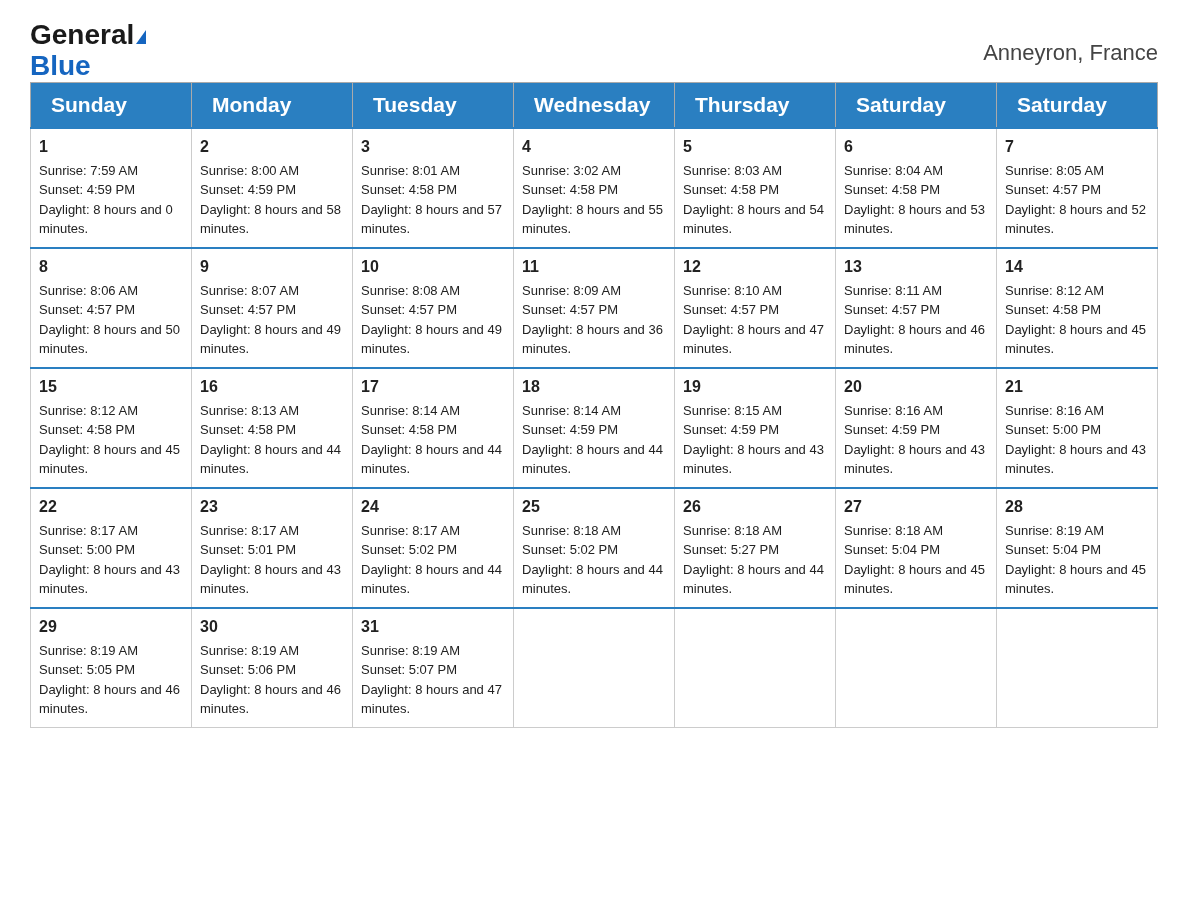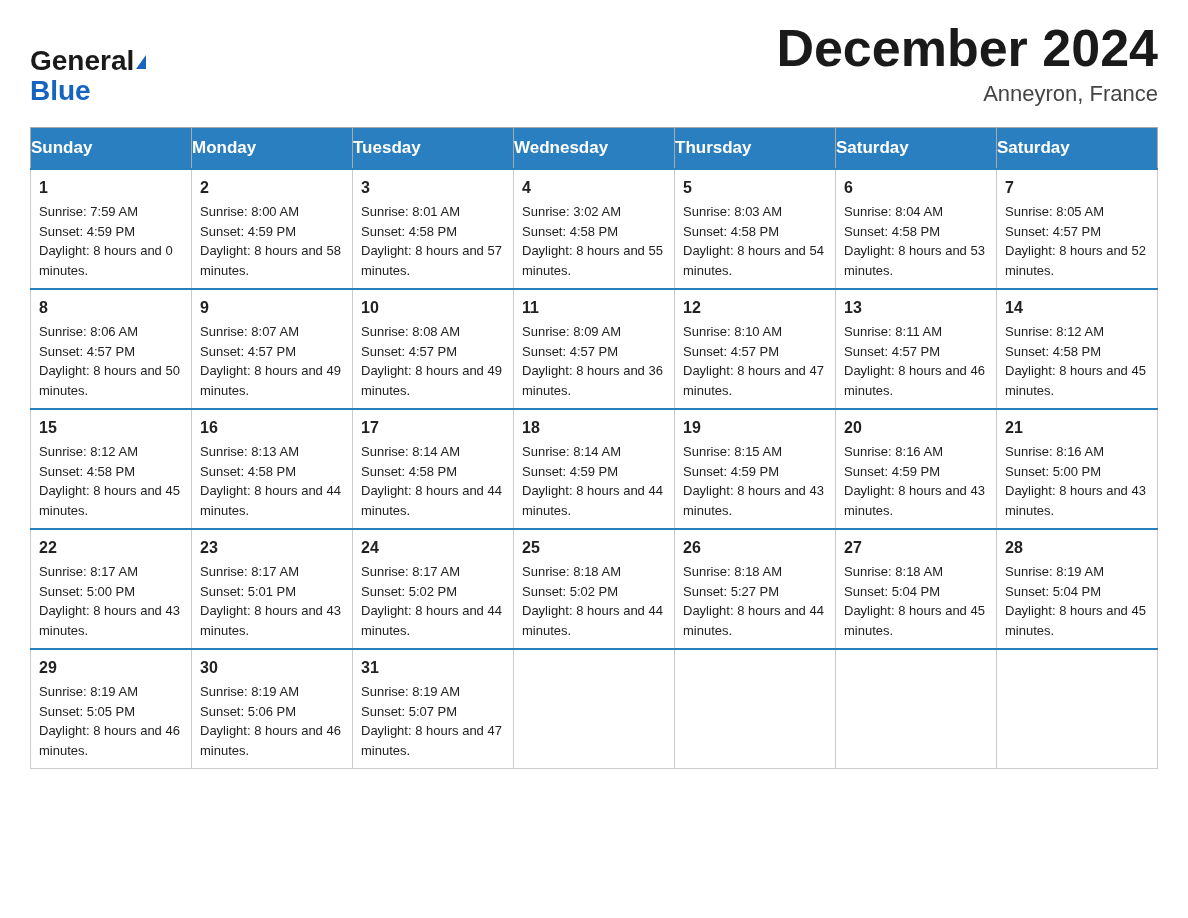--- a/index.html
+++ b/index.html
@@ -7,22 +7,21 @@
       font-family: Arial, sans-serif;
       background: #fff;
       color: #222;
       width: 1188px;
       min-height: 918px;
       padding: 20px 30px 30px 30px;
     }
     .header {
       display: flex;
       justify-content: space-between;
-      align-items: flex-end;
-      margin-bottom: 20px;
+      align-items: center;
     }
     .logo {
       display: flex;
       flex-direction: column;
       align-items: flex-start;
     }
     .logo-text {
       font-size: 28px;
       font-weight: bold;
       color: #1a1a1a;
@@ -54,23 +53,23 @@
       margin-top: 4px;
     }
     .calendar {
       width: 100%;
       border-collapse: collapse;
       border: 1px solid #aaa;
     }
     .calendar th {
       background-color: #2a7fc1;
       color: #fff;
-      font-size: 17px;
+      font-size: 21px;
       font-weight: bold;
-      padding: 10px 0;
+      padding: 10px 20px;
       text-align: left;
       border: 1px solid #aaa;
     }
     .calendar td {
       vertical-align: top;
       padding: 6px 8px 8px 8px;
       border: 1px solid #ccc;
       width: 14.28%;
       font-size: 13px;
       line-height: 1.5;
@@ -99,21 +98,20 @@
 <body>
 
 <div class="header">
   <div class="logo">
     <div class="logo-text">
       <span class="logo-general">General</span><span class="logo-triangle"></span><br>
       <span class="logo-blue">Blue</span>
     </div>
   </div>
   <div class="title-area">
-    <div class="month-title">December 2024</div>
     <div class="location">Anneyron, France</div>
   </div>
 </div>
 
 <table class="calendar">
   <thead>
     <tr>
       <th>Sunday</th>
       <th>Monday</th>
       <th>Tuesday</th>

